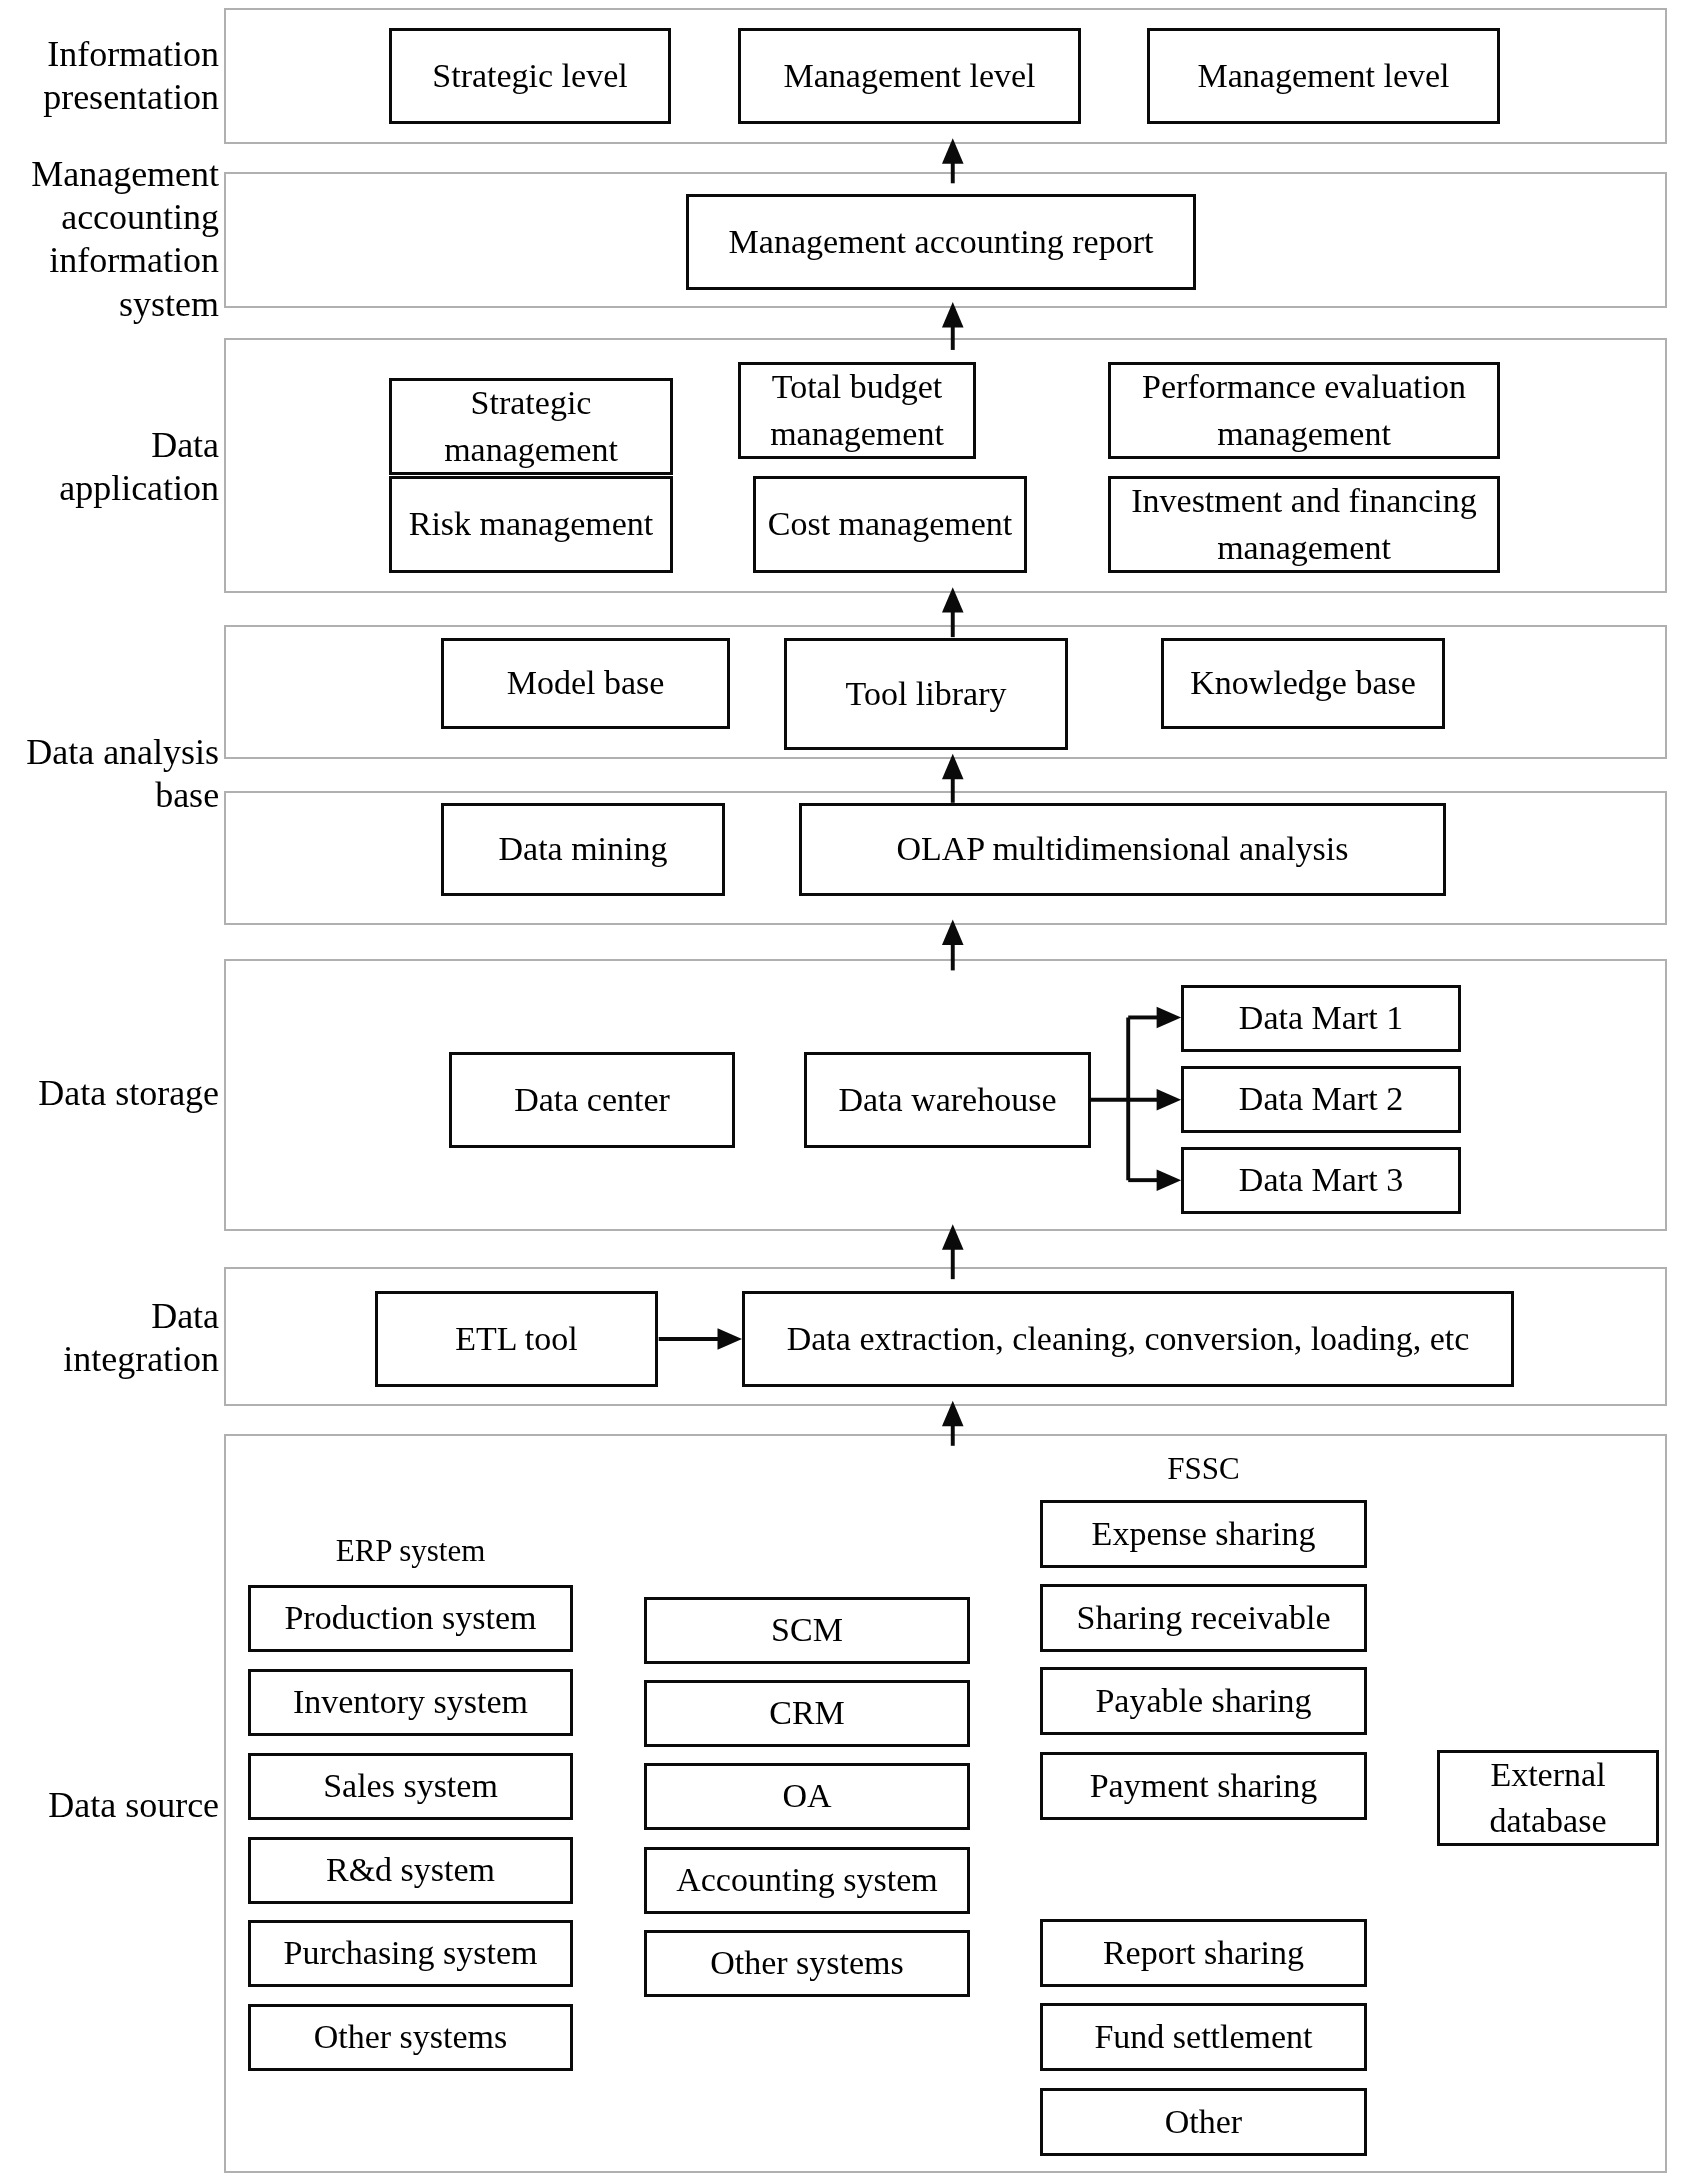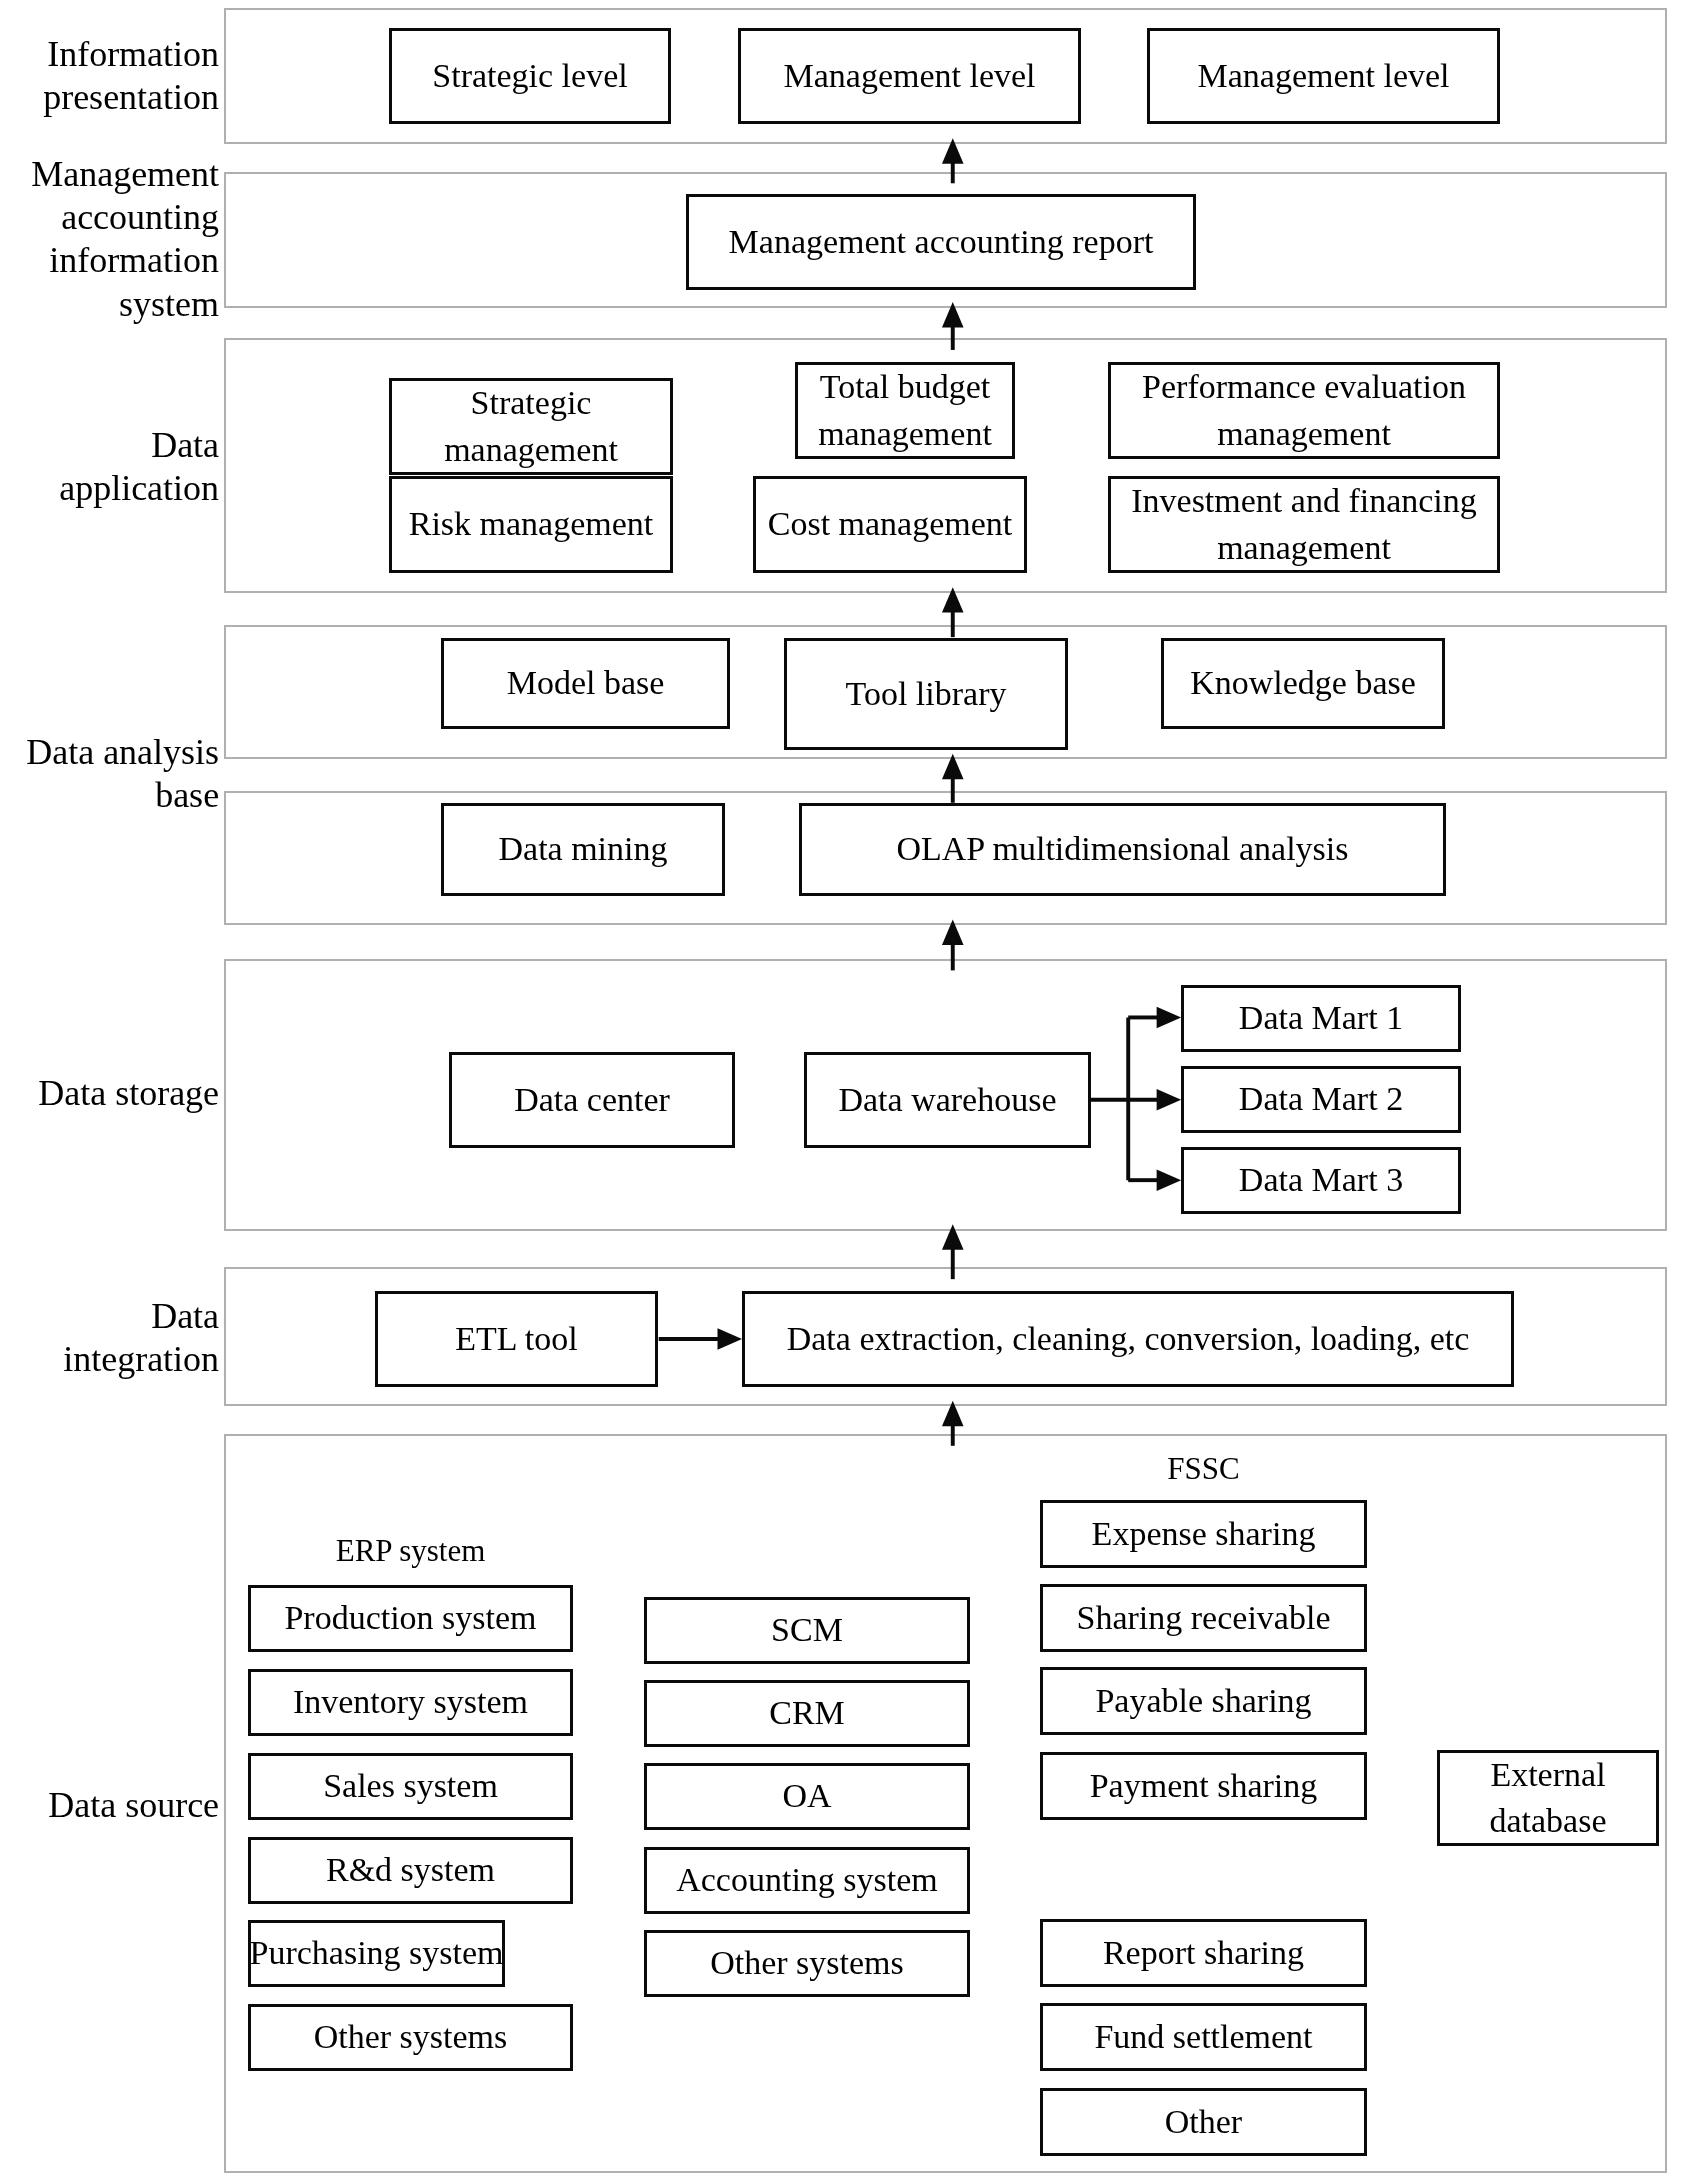--- a/index.html
+++ b/index.html
@@ -76,21 +76,21 @@
   <div class="band" style="top:1267px;height:139px"></div>
   <div class="band" style="top:1434px;height:739px"></div>
 
   <div class="box" style="left:389px;top:28px;width:282px;height:96px">Strategic level</div>
   <div class="box" style="left:738px;top:28px;width:343px;height:96px">Management level</div>
   <div class="box" style="left:1147px;top:28px;width:353px;height:96px">Management level</div>
 
   <div class="box" style="left:686px;top:194px;width:510px;height:96px">Management accounting report</div>
 
   <div class="box wrap" style="left:389px;top:378px;width:284px;height:97px">Strategic management</div>
-  <div class="box wrap" style="left:795px;top:362px;width:220px;height:97px">Total budget management</div>
+  <div class="box wrap" style="left:738px;top:362px;width:238px;height:97px">Total budget management</div>
   <div class="box wrap" style="left:1108px;top:362px;width:392px;height:97px">Performance evaluation management</div>
   <div class="box wrap" style="left:389px;top:476px;width:284px;height:97px">Risk management</div>
   <div class="box wrap" style="left:753px;top:476px;width:274px;height:97px">Cost management</div>
   <div class="box wrap" style="left:1108px;top:476px;width:392px;height:97px">Investment and financing management</div>
 
   <div class="box" style="left:441px;top:638px;width:289px;height:91px">Model base</div>
   <div class="box" style="left:784px;top:638px;width:284px;height:112px">Tool library</div>
   <div class="box" style="left:1161px;top:638px;width:284px;height:91px">Knowledge base</div>
 
   <div class="box" style="left:441px;top:803px;width:284px;height:93px">Data mining</div>
@@ -105,21 +105,21 @@
   <div class="box" style="left:375px;top:1291px;width:283px;height:96px">ETL tool</div>
   <div class="box" style="left:742px;top:1291px;width:772px;height:96px">Data extraction, cleaning, conversion, loading, etc</div>
 
   <div class="group-label" style="left:1040px;top:1445px;width:327px;height:47px">FSSC</div>
   <div class="group-label" style="left:248px;top:1527px;width:325px;height:47px">ERP system</div>
 
   <div class="box" style="left:248px;top:1585px;width:325px;height:67px">Production system</div>
   <div class="box" style="left:248px;top:1669px;width:325px;height:67px">Inventory system</div>
   <div class="box" style="left:248px;top:1753px;width:325px;height:67px">Sales system</div>
   <div class="box" style="left:248px;top:1837px;width:325px;height:67px">R&amp;d system</div>
-  <div class="box" style="left:248px;top:1920px;width:257px;height:67px">Purchasing system</div>
+  <div class="box" style="left:248px;top:1920px;width:325px;height:67px">Purchasing system</div>
   <div class="box" style="left:248px;top:2004px;width:325px;height:67px">Other systems</div>
 
   <div class="box" style="left:644px;top:1597px;width:326px;height:67px">SCM</div>
   <div class="box" style="left:644px;top:1680px;width:326px;height:67px">CRM</div>
   <div class="box" style="left:644px;top:1763px;width:326px;height:67px">OA</div>
   <div class="box" style="left:644px;top:1847px;width:326px;height:67px">Accounting system</div>
   <div class="box" style="left:644px;top:1930px;width:326px;height:67px">Other systems</div>
 
   <div class="box" style="left:1040px;top:1500px;width:327px;height:68px">Expense sharing</div>
   <div class="box" style="left:1040px;top:1584px;width:327px;height:68px">Sharing receivable</div>

